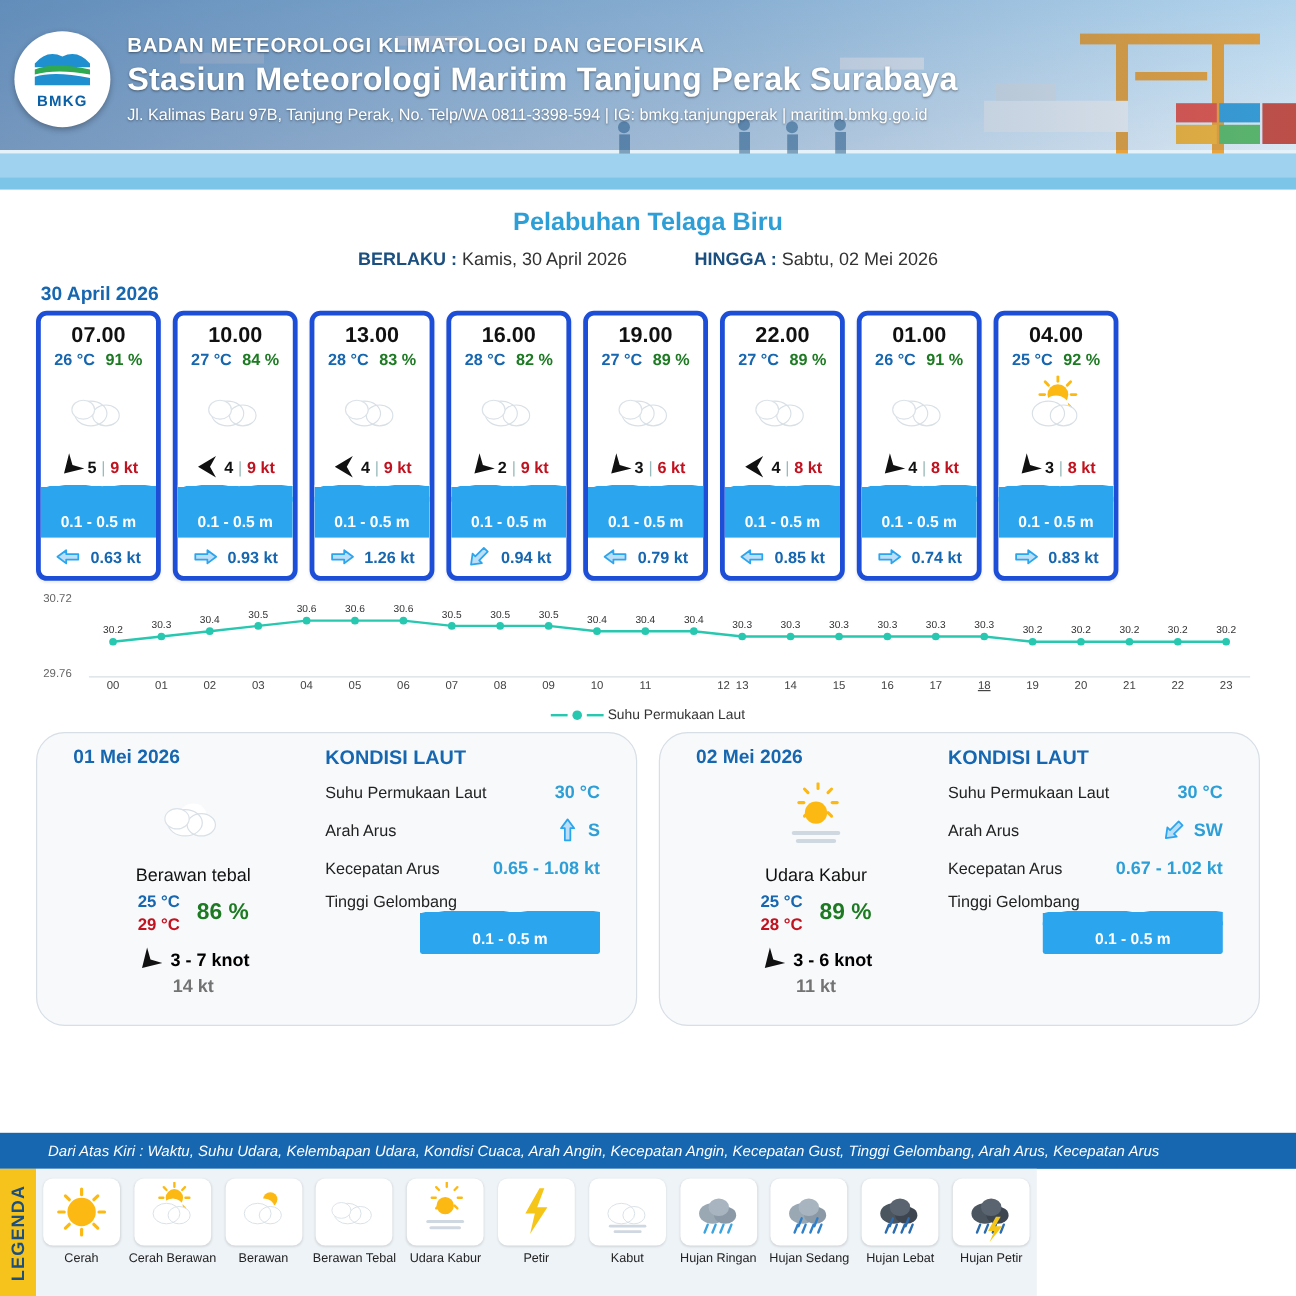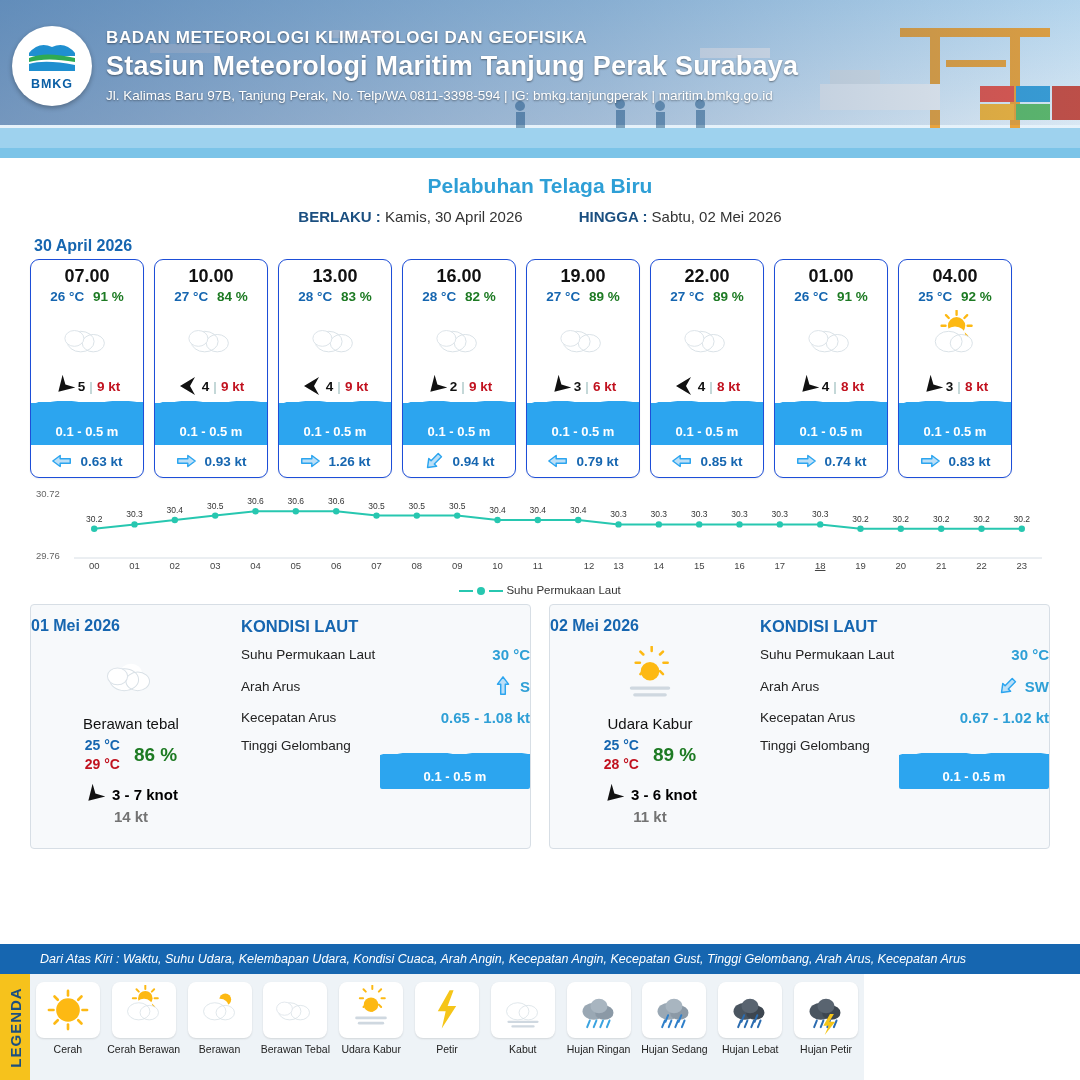--- a/index.html
+++ b/index.html
@@ -37,21 +37,21 @@
   .title-main { font-size:31px; font-weight:bold; color:#1666b0; letter-spacing:.5px; }
   .title-sub { font-size:21px; font-weight:bold; color:#2e9fd6; margin-top:2px; }
   .validity { margin-top:10px; font-size:15px; color:#333; }
   .validity b { color:#1b4f80; }
   .validity .seg { display:inline-block; margin:0 26px; }
 
   
   .date-label { color:#1666b0; font-weight:bold; font-size:16px; margin:12px 0 4px 34px; }
   .cards { display:flex; gap:10px; padding:0 30px; }
   .card {
-    width:114px; background:#ffffff; border:1px solid #1d4ed8; border-radius:9px;
+    width:104px; background:#ffffff; border:4px solid #1d4ed8; border-radius:9px;
     overflow:hidden; box-shadow:0 1px 2px rgba(0,0,0,.07);
   }
   .c-time { text-align:center; font-size:18px; font-weight:bold; color:#111; padding:6px 0 2px; }
   .c-temp { text-align:center; font-size:13.5px; padding-bottom:5px; }
   .c-temp .t { color:#1666b0; font-weight:bold; }
   .c-temp .h { color:#1d7a23; font-weight:bold; margin-left:5px; }
   .c-icon { height:62px; display:flex; align-items:center; justify-content:center; }
   .c-wind { display:flex; align-items:center; justify-content:center; gap:4px; font-size:13.5px; height:30px; }
   .c-wind .sp { font-weight:bold; color:#111; }
   .c-wind .bar { color:#9bb; }
@@ -77,22 +77,22 @@
   .yt { position:absolute; left:8px; font-size:9.5px; color:#666; }
   .xlabels { position:absolute; left:46px; right:10px; top:68px; height:14px; }
   .xlabels span { position:absolute; font-size:9.5px; color:#444; transform:translateX(-50%); }
   .legend-line { text-align:center; font-size:11.5px; color:#333; margin-top:6px; }
   .legend-line .dot { display:inline-block; width:8px; height:8px; border-radius:50%; background:#27c7b0; vertical-align:middle; margin:0 4px; }
   .legend-line .ln { display:inline-block; width:14px; height:2px; background:#27c7b0; vertical-align:middle; }
 
   
   .days { display:flex; gap:18px; padding:0 30px; margin-top:8px; }
   .day {
-    flex:1; background:#f7f9fb; border:1px solid #d7dee5; border-radius:4px;
-    padding:12px 0 10px; display:flex; position:relative; min-height:245px;
+    flex:1; background:#f7f9fb; border:1px solid #d7dee5; border-radius:24px;
+    padding:12px 30px 10px; display:flex; position:relative; min-height:245px;
   }
   .day-left { width:200px; text-align:center; }
   .day-date { color:#1666b0; font-weight:bold; font-size:16px; text-align:left; }
   .day-icon { height:62px; display:flex; align-items:center; justify-content:center; margin-top:12px; }
   .day-cond { font-size:15px; color:#111; margin-top:6px; }
   .day-temps { margin-top:4px; display:flex; align-items:center; justify-content:center; gap:14px; }
   .tcol { font-size:14px; font-weight:bold; line-height:1.35; }
   .tmin { color:#1666b0; }
   .tmax { color:#c1121f; }
   .hum { font-size:19px; font-weight:bold; color:#1d7a23; }
@@ -649,21 +649,21 @@
       <span style="left: 100.8px;">02</span>
       <span style="left: 141.2px;">03</span>
       <span style="left: 181.5px;">04</span>
       <span style="left: 221.8px;">05</span>
       <span style="left: 262.2px;">06</span>
       <span style="left: 302.5px;">07</span>
       <span style="left: 342.8px;">08</span>
       <span style="left: 383.2px;">09</span>
       <span style="left: 423.5px;">10</span>
       <span style="left: 463.8px;">11</span>
-      <span style="left: 515px;">12</span>
+      <span style="left: 529px;">12</span>
       <span style="left: 544.5px;">13</span>
       <span style="left: 584.8px;">14</span>
       <span style="left: 625.2px;">15</span>
       <span style="left: 665.5px;">16</span>
       <span style="left: 705.8px;">17</span>
       <span style="left: 746.2px; text-decoration: underline;">18</span>
       <span style="left: 786.5px;">19</span>
       <span style="left: 826.8px;">20</span>
       <span style="left: 867.2px;">21</span>
       <span style="left: 907.5px;">22</span>

